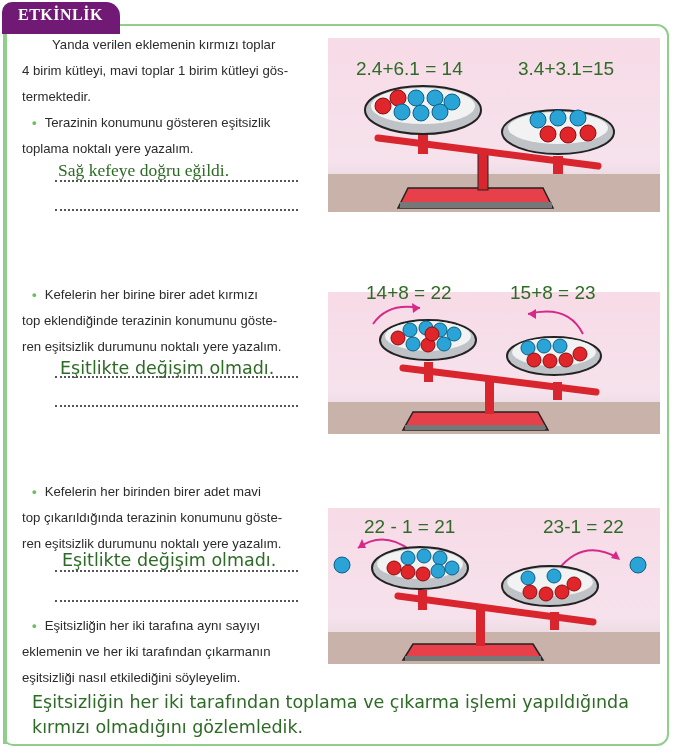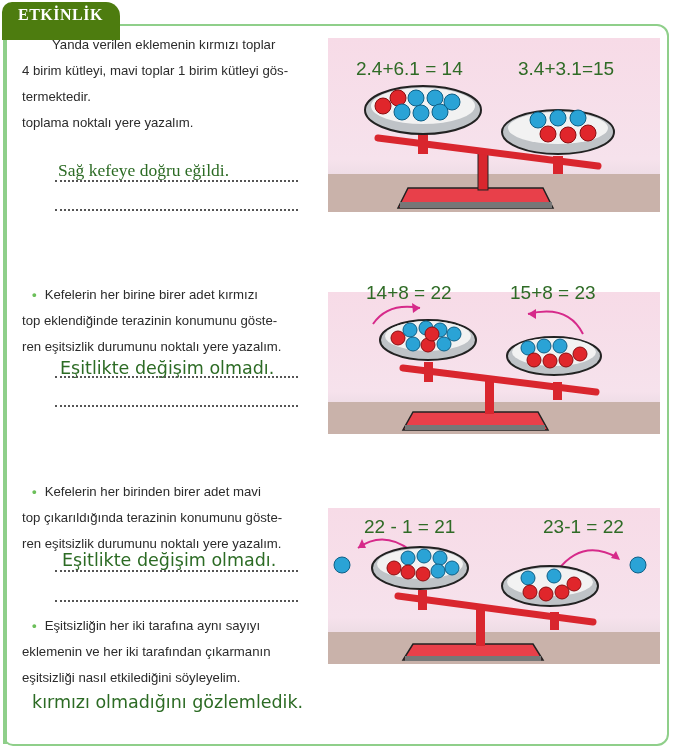--- a/index.html
+++ b/index.html
@@ -1,21 +1,21 @@
 <!DOCTYPE html>
 <html><head>
   <meta charset="utf-8">
   <style>
     * { box-sizing: border-box; margin: 0; padding: 0; }
     html, body { width: 675px; height: 753px; background: #ffffff; overflow: hidden; }
     body { position: relative; font-family: "Liberation Sans", sans-serif; color: #2a2a2a; }
 
     .tab {
-      position: absolute; left: 2px; top: 2px; width: 118px; height: 38px;
-      background: #4d7c0f; border-radius: 10px 14px 0 0;
+      position: absolute; left: 2px; top: 2px; width: 118px; height: 32px;
+      background: #701a75; border-radius: 10px 14px 0 0;
       color: #ffffff; font-family: "Liberation Serif", serif; font-weight: bold;
       font-size: 16px; letter-spacing: 0.5px; padding: 4px 0 5px 16px;
     }
     .tab::after {
       content: ""; position: absolute; right: -14px; top: 0; width: 28px; height: 26px;
       background: #6fbf5f; transform: skewX(35deg); border-top-right-radius: 8px; z-index: -1;
     }
     .frame {
       position: absolute; left: 3px; top: 24px; width: 666px; height: 722px;
       border: 2px solid #8fcf8a; border-top-width: 2px; border-radius: 0 12px 12px 10px;
@@ -56,20 +56,21 @@
   <span>ETKİNLİK</span>
 </div>
 
 <div class="p" style="left:22px; top:32px; width:286px;">
   <div><span class="ind"></span><span>Yanda verilen eklemenin kırmızı toplar</span></div>
   <div>4 birim kütleyi, mavi toplar 1 birim kütleyi gös-</div>
   <div>termektedir.</div>
 </div>
 
 <div class="p" style="left:22px; top:110px; width:286px;">
+  <div><span class="bullet">•</span><span>Terazinin konumunu gösteren eşitsizlik</span></div>
   <div>toplama noktalı yere yazalım.</div>
 </div>
 <div class="answer" style="left:58px; top:160px;font-family:Liberation Serif, serif;">Sağ kefeye doğru eğildi.</div>
 <div class="dots" style="left:55px; top:180px; width:243px;"></div>
 <div class="dots" style="left:55px; top:209px; width:243px;"></div>
 
 <div class="p" style="left:22px; top:282px; width:286px;">
   <div><span class="bullet">•</span><span>Kefelerin her birine birer adet kırmızı</span></div>
   <div>top eklendiğinde terazinin konumunu göste-</div>
   <div>ren eşitsizlik durumunu noktalı yere yazalım.</div>
@@ -87,20 +88,21 @@
 <div class="dots" style="left:55px; top:570px; width:243px;"></div>
 <div class="dots" style="left:55px; top:600px; width:243px;"></div>
 
 <div class="p" style="left:22px; top:613px; width:286px;">
   <div><span class="bullet">•</span><span>Eşitsizliğin her iki tarafına aynı sayıyı</span></div>
   <div>eklemenin ve her iki tarafından çıkarmanın</div>
   <div>eşitsizliği nasıl etkilediğini söyleyelim.</div>
 </div>
 
 <div class="answer" style="left:32px; top:690px; font-size:17.5px; line-height:25px;">
+  <div>Eşitsizliğin her iki tarafından toplama ve çıkarma işlemi yapıldığında</div>
   <div>kırmızı olmadığını gözlemledik.</div>
 </div>
 
 <div class="scene" style="left:328px; top:38px; width:332px; height:174px;">
   <div class="floor" style="height:38px;"></div>
   <div class="eq" style="left:28px; top:20px;">2.4+6.1 = 14</div>
   <div class="eq" style="left:190px; top:20px;">3.4+3.1=15</div>
   <svg width="332" height="174">
 
     <polygon points="80,150 215,150 225,170 70,170" fill="#e8404a" stroke="#222" stroke-width="1.5"></polygon>

